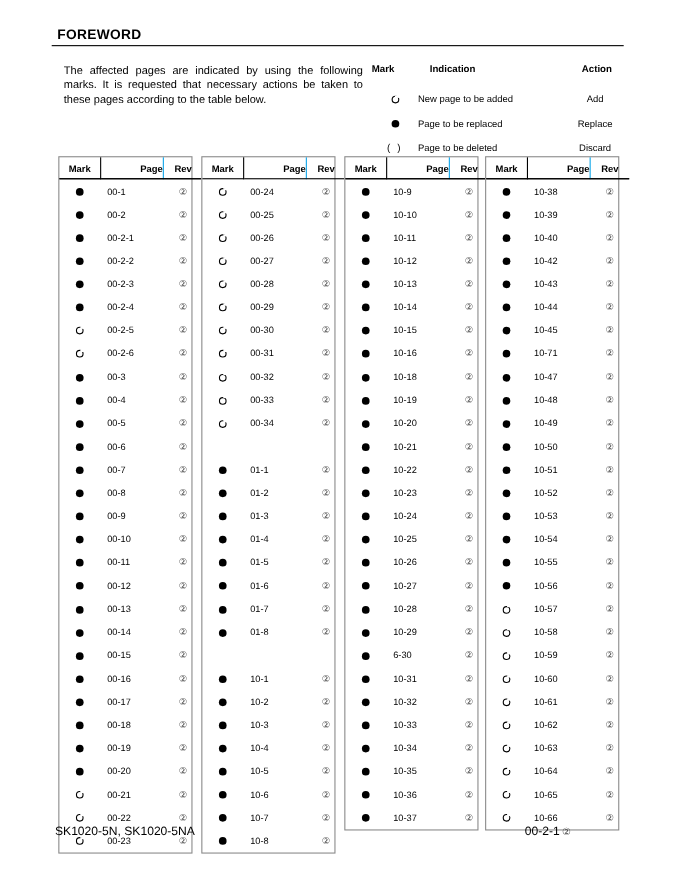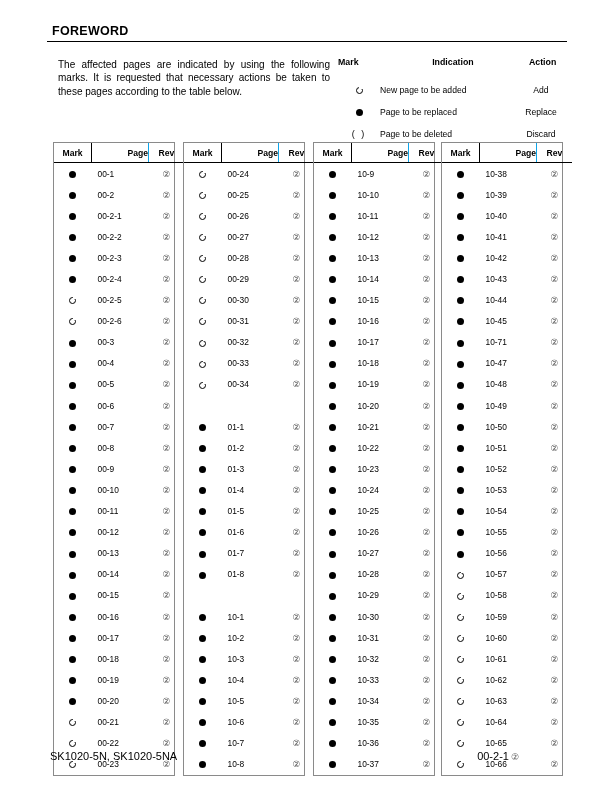--- a/index.html
+++ b/index.html
@@ -74,21 +74,21 @@
     height: 22px;
   }
   .lg-mark {
     width: 42px;
     text-align: left;
   }
   .lg-mark.center { text-align: center; width: 42px; }
   .lg-ind { width: 132px; text-align: left; }
   .lg-act { width: 58px; text-align: center; }
   .legend-head .lg-mark { text-align: left; }
-  .legend-head .lg-ind { text-align: center; margin-left: 13px; }
+  .legend-head .lg-ind { text-align: left; margin-left: 13px; }
   .legend-head .lg-act { text-align: center; }
 
   
   .mk {
     display: inline-block;
     vertical-align: middle;
   }
   .mk-filled {
     width: 7px; height: 7px;
     border-radius: 50%;
@@ -579,25 +579,20 @@
               <td class="c-page">10-15</td>
               <td class="c-rev"><span class="rev-glyph">②</span></td>
             </tr>
             <tr>
               <td class="c-mark"><span class="mk mk-filled"></span></td>
               <td class="c-page">10-16</td>
               <td class="c-rev"><span class="rev-glyph">②</span></td>
             </tr>
             <tr>
               <td class="c-mark"><span class="mk mk-filled"></span></td>
-              <td class="c-page">10-17</td>
-              <td class="c-rev"><span class="rev-glyph">②</span></td>
-            </tr>
-            <tr>
-              <td class="c-mark"><span class="mk mk-filled"></span></td>
               <td class="c-page">10-18</td>
               <td class="c-rev"><span class="rev-glyph">②</span></td>
             </tr>
             <tr>
               <td class="c-mark"><span class="mk mk-filled"></span></td>
               <td class="c-page">10-19</td>
               <td class="c-rev"><span class="rev-glyph">②</span></td>
             </tr>
             <tr>
               <td class="c-mark"><span class="mk mk-filled"></span></td>
@@ -644,21 +639,21 @@
               <td class="c-page">10-28</td>
               <td class="c-rev"><span class="rev-glyph">②</span></td>
             </tr>
             <tr>
               <td class="c-mark"><span class="mk mk-filled"></span></td>
               <td class="c-page">10-29</td>
               <td class="c-rev"><span class="rev-glyph">②</span></td>
             </tr>
             <tr>
               <td class="c-mark"><span class="mk mk-filled"></span></td>
-              <td class="c-page">10-30</td>
+              <td class="c-page">6-30</td>
               <td class="c-rev"><span class="rev-glyph">②</span></td>
             </tr>
             <tr>
               <td class="c-mark"><span class="mk mk-filled"></span></td>
               <td class="c-page">10-31</td>
               <td class="c-rev"><span class="rev-glyph">②</span></td>
             </tr>
             <tr>
               <td class="c-mark"><span class="mk mk-filled"></span></td>
               <td class="c-page">10-32</td>
@@ -712,25 +707,20 @@
               <td class="c-page">10-39</td>
               <td class="c-rev"><span class="rev-glyph">②</span></td>
             </tr>
             <tr>
               <td class="c-mark"><span class="mk mk-filled"></span></td>
               <td class="c-page">10-40</td>
               <td class="c-rev"><span class="rev-glyph">②</span></td>
             </tr>
             <tr>
               <td class="c-mark"><span class="mk mk-filled"></span></td>
-              <td class="c-page">10-41</td>
-              <td class="c-rev"><span class="rev-glyph">②</span></td>
-            </tr>
-            <tr>
-              <td class="c-mark"><span class="mk mk-filled"></span></td>
               <td class="c-page">10-42</td>
               <td class="c-rev"><span class="rev-glyph">②</span></td>
             </tr>
             <tr>
               <td class="c-mark"><span class="mk mk-filled"></span></td>
               <td class="c-page">10-43</td>
               <td class="c-rev"><span class="rev-glyph">②</span></td>
             </tr>
             <tr>
               <td class="c-mark"><span class="mk mk-filled"></span></td>

